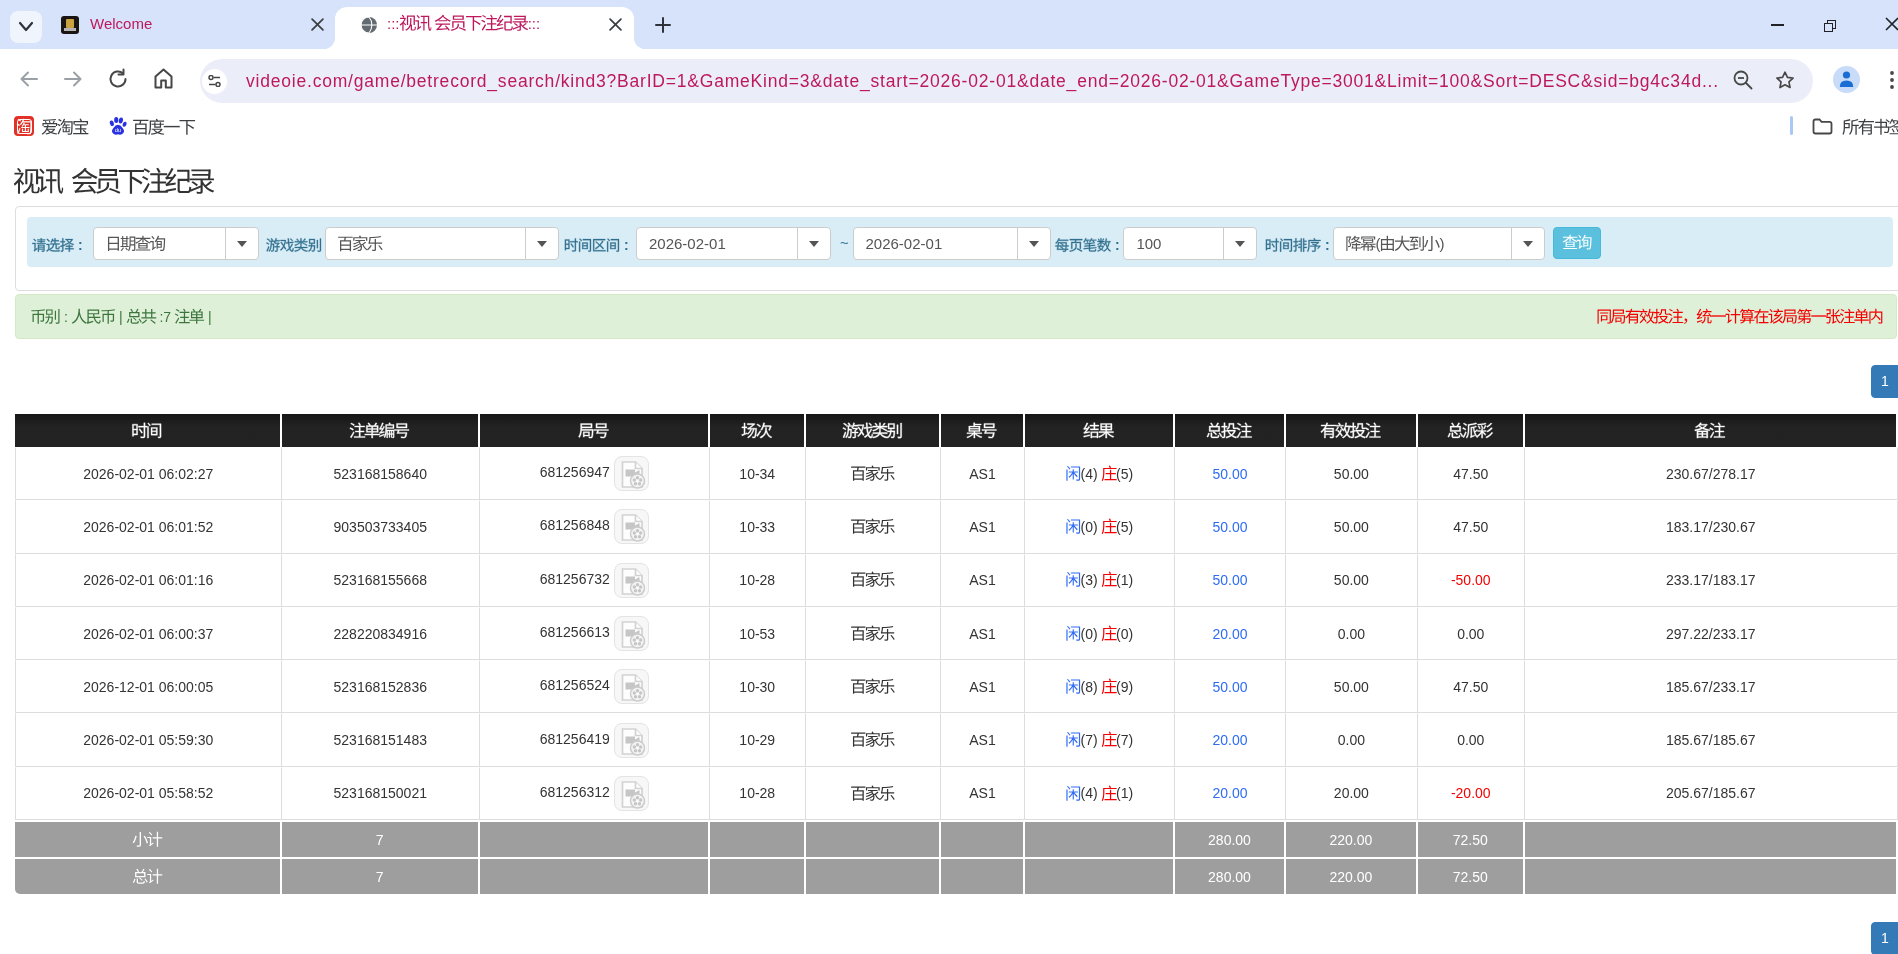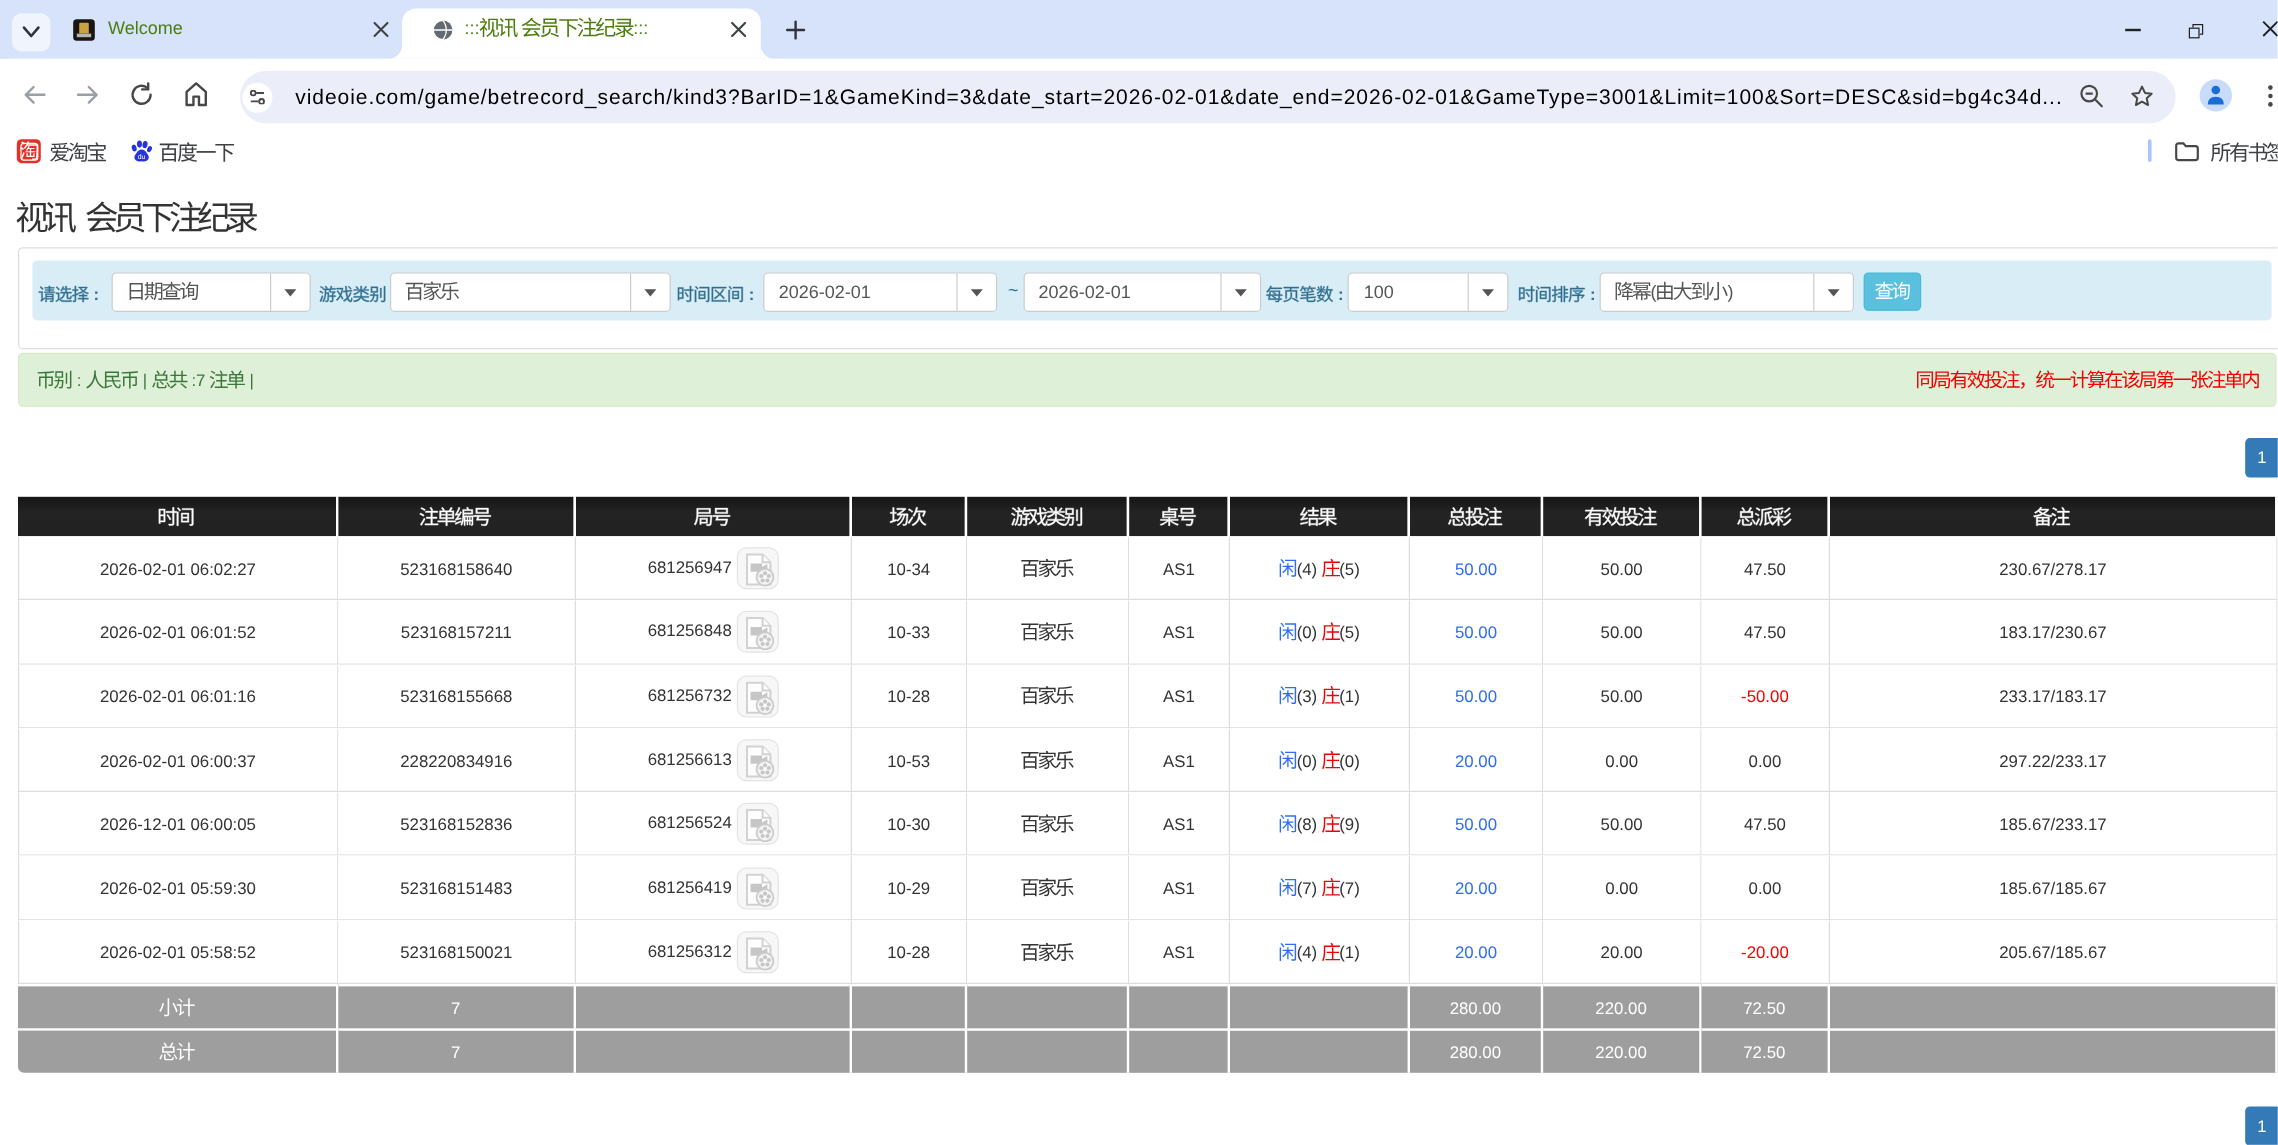--- a/index.html
+++ b/index.html
@@ -1,23 +1,23 @@
 <!DOCTYPE html>
 <html><head><meta charset="utf-8"><style>
 *{margin:0;padding:0;box-sizing:border-box}
 html,body{width:1898px;height:954px;overflow:hidden;font-family:"Liberation Sans",sans-serif;background:#fff;position:relative}
 .abs{position:absolute}
 svg.z{display:inline-block;fill:currentColor;overflow:visible}
 svg.zb{stroke:currentColor;stroke-width:21}
 #tabstrip{position:absolute;left:0;top:0;width:1898px;height:49px;background:#d6e3fa}
 #toolbar{position:absolute;left:0;top:49px;width:1898px;height:61px;background:#fff;border-radius:10px 0 0 0}
 #bookbar{position:absolute;left:0;top:110px;width:1898px;height:35px;background:#fff}
-.tabttl{font-size:15px;color:#4d7c0f;white-space:nowrap}
+.tabttl{font-size:15px;color:#be185d;white-space:nowrap}
 #pill{position:absolute;left:200px;top:59px;width:1613px;height:44px;border-radius:22px;background:#ebeef8}
-#url{position:absolute;left:46px;top:0;height:44px;line-height:44px;font-size:17.5px;color:#000000;white-space:nowrap;letter-spacing:0.79px}
+#url{position:absolute;left:46px;top:0;height:44px;line-height:44px;font-size:17.5px;color:#be185d;white-space:nowrap;letter-spacing:0.79px}
 .sel{position:absolute;top:227px;height:33px;background:#fff;border:1px solid #ccc;border-radius:4px;font-size:15px;color:#555}
 .sel .t{position:absolute;left:11px;top:0;line-height:31px;white-space:nowrap}
 .sel .a{position:absolute;right:0;top:0;width:33px;height:31px;border-left:1px solid #ccc}
 .sel .a:after{content:"";position:absolute;left:11px;top:13px;border:5px solid transparent;border-top:6px solid #555}
 .lbl{position:absolute;top:237px;font-size:14px;font-weight:bold;color:#31708f;white-space:nowrap}
 table{border-collapse:separate;border-spacing:0;table-layout:fixed;width:1883px}
 td,th{overflow:hidden;white-space:nowrap}
 .hd td{background:linear-gradient(180deg,#161616,#232323 40%,#222);color:#fff;height:33px;text-align:center;font-size:14px;font-weight:bold;border-right:2px solid #fff}
 .dr td{background:#fff;height:53.3px;text-align:center;font-size:14px;color:#333;border-right:1px solid #ddd;border-bottom:1px solid #ddd;border-top:1px solid #fff}
 .dr td:first-child{border-left:1px solid #ddd}
@@ -444,21 +444,21 @@
           </svg>(4) <svg class="z" style="width:14.5px;height:14.5px;vertical-align:-1.7px;color:#f40000;" viewBox="0 0 1000 1000">
             <use href="#u5E84" transform="translate(500 490) scale(1.13) translate(-500 -490)"></use>
           </svg>(5)</td>
         <td class="blue">50.00</td>
         <td>50.00</td>
         <td>47.50</td>
         <td>230.67/278.17</td>
       </tr>
       <tr class="dr">
         <td>2026-02-01 06:01:52</td>
-        <td>523168157211</td>
+        <td>903503733405</td>
         <td>681256848<span class="movbtn"><svg width="35" height="35" viewBox="0 0 35 35" style="vertical-align:top">
               <g fill="none" stroke="#d2d2d2" stroke-width="1.7">
                 <path d="M7.5 5 L20.5 5 L27 11.5 L27 30 L7.5 30 Z" fill="#fdfdfd"></path>
                 <path d="M20.5 5 L20.5 11.5 L27 11.5" fill="#fdfdfd"></path>
               </g>
               <g fill="#c6c6c6">
                 <path d="M10.5 12.5 h9.5 v7 h-9.5 Z M20 15.5 l4.5 -2.6 v8.2 l-4.5 -2.6 Z"></path>
               </g>
               <circle cx="22.5" cy="24" r="7" fill="#f4f4f4" stroke="#cbcbcb" stroke-width="1.5"></circle>
               <g fill="#c6c6c6">

